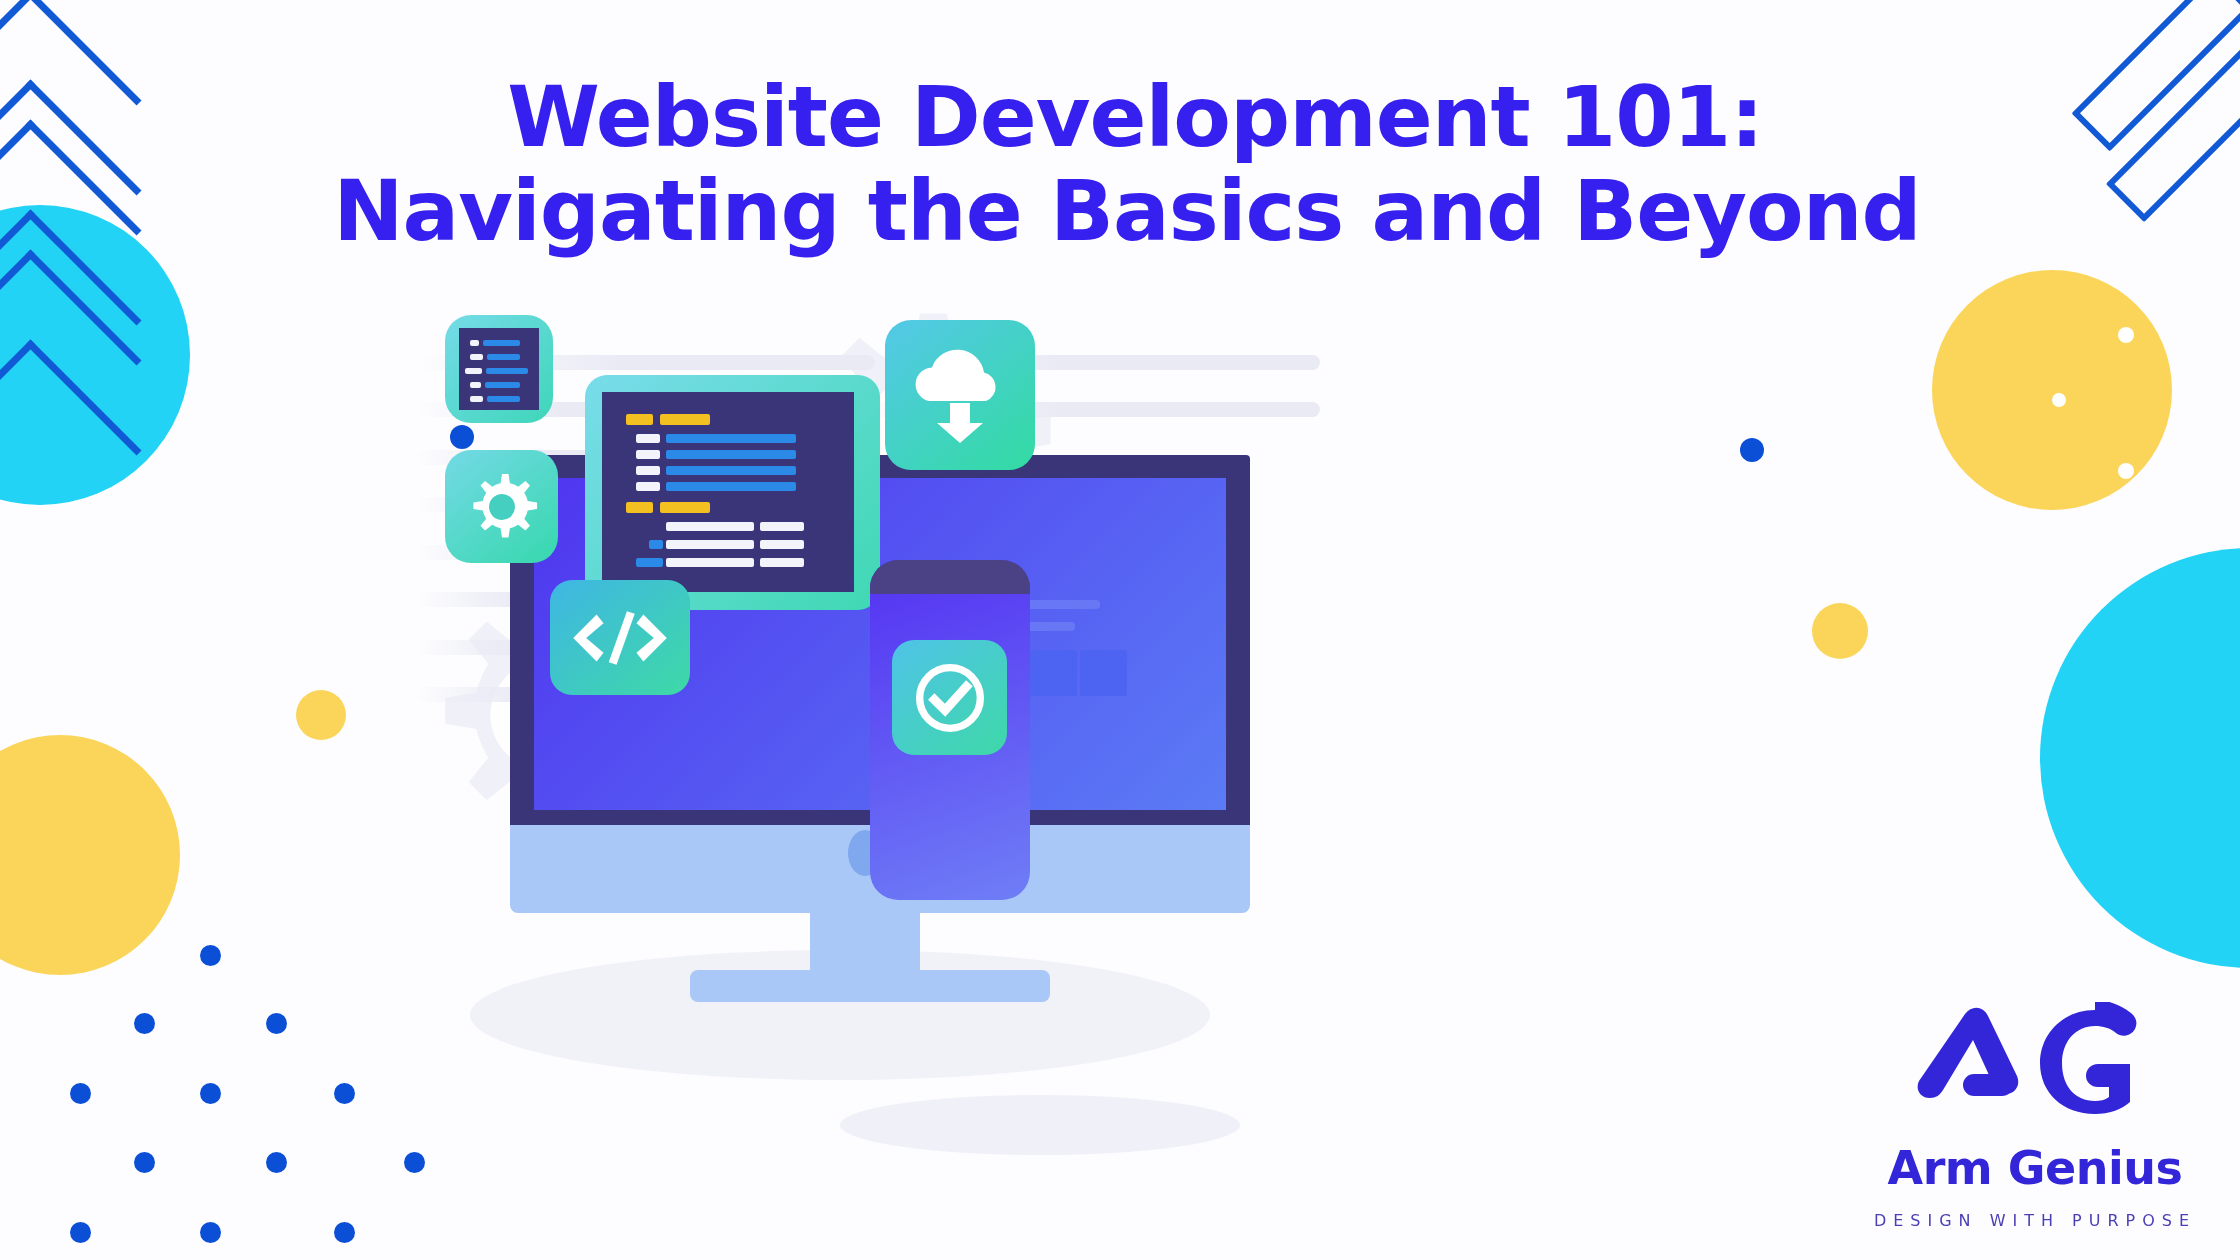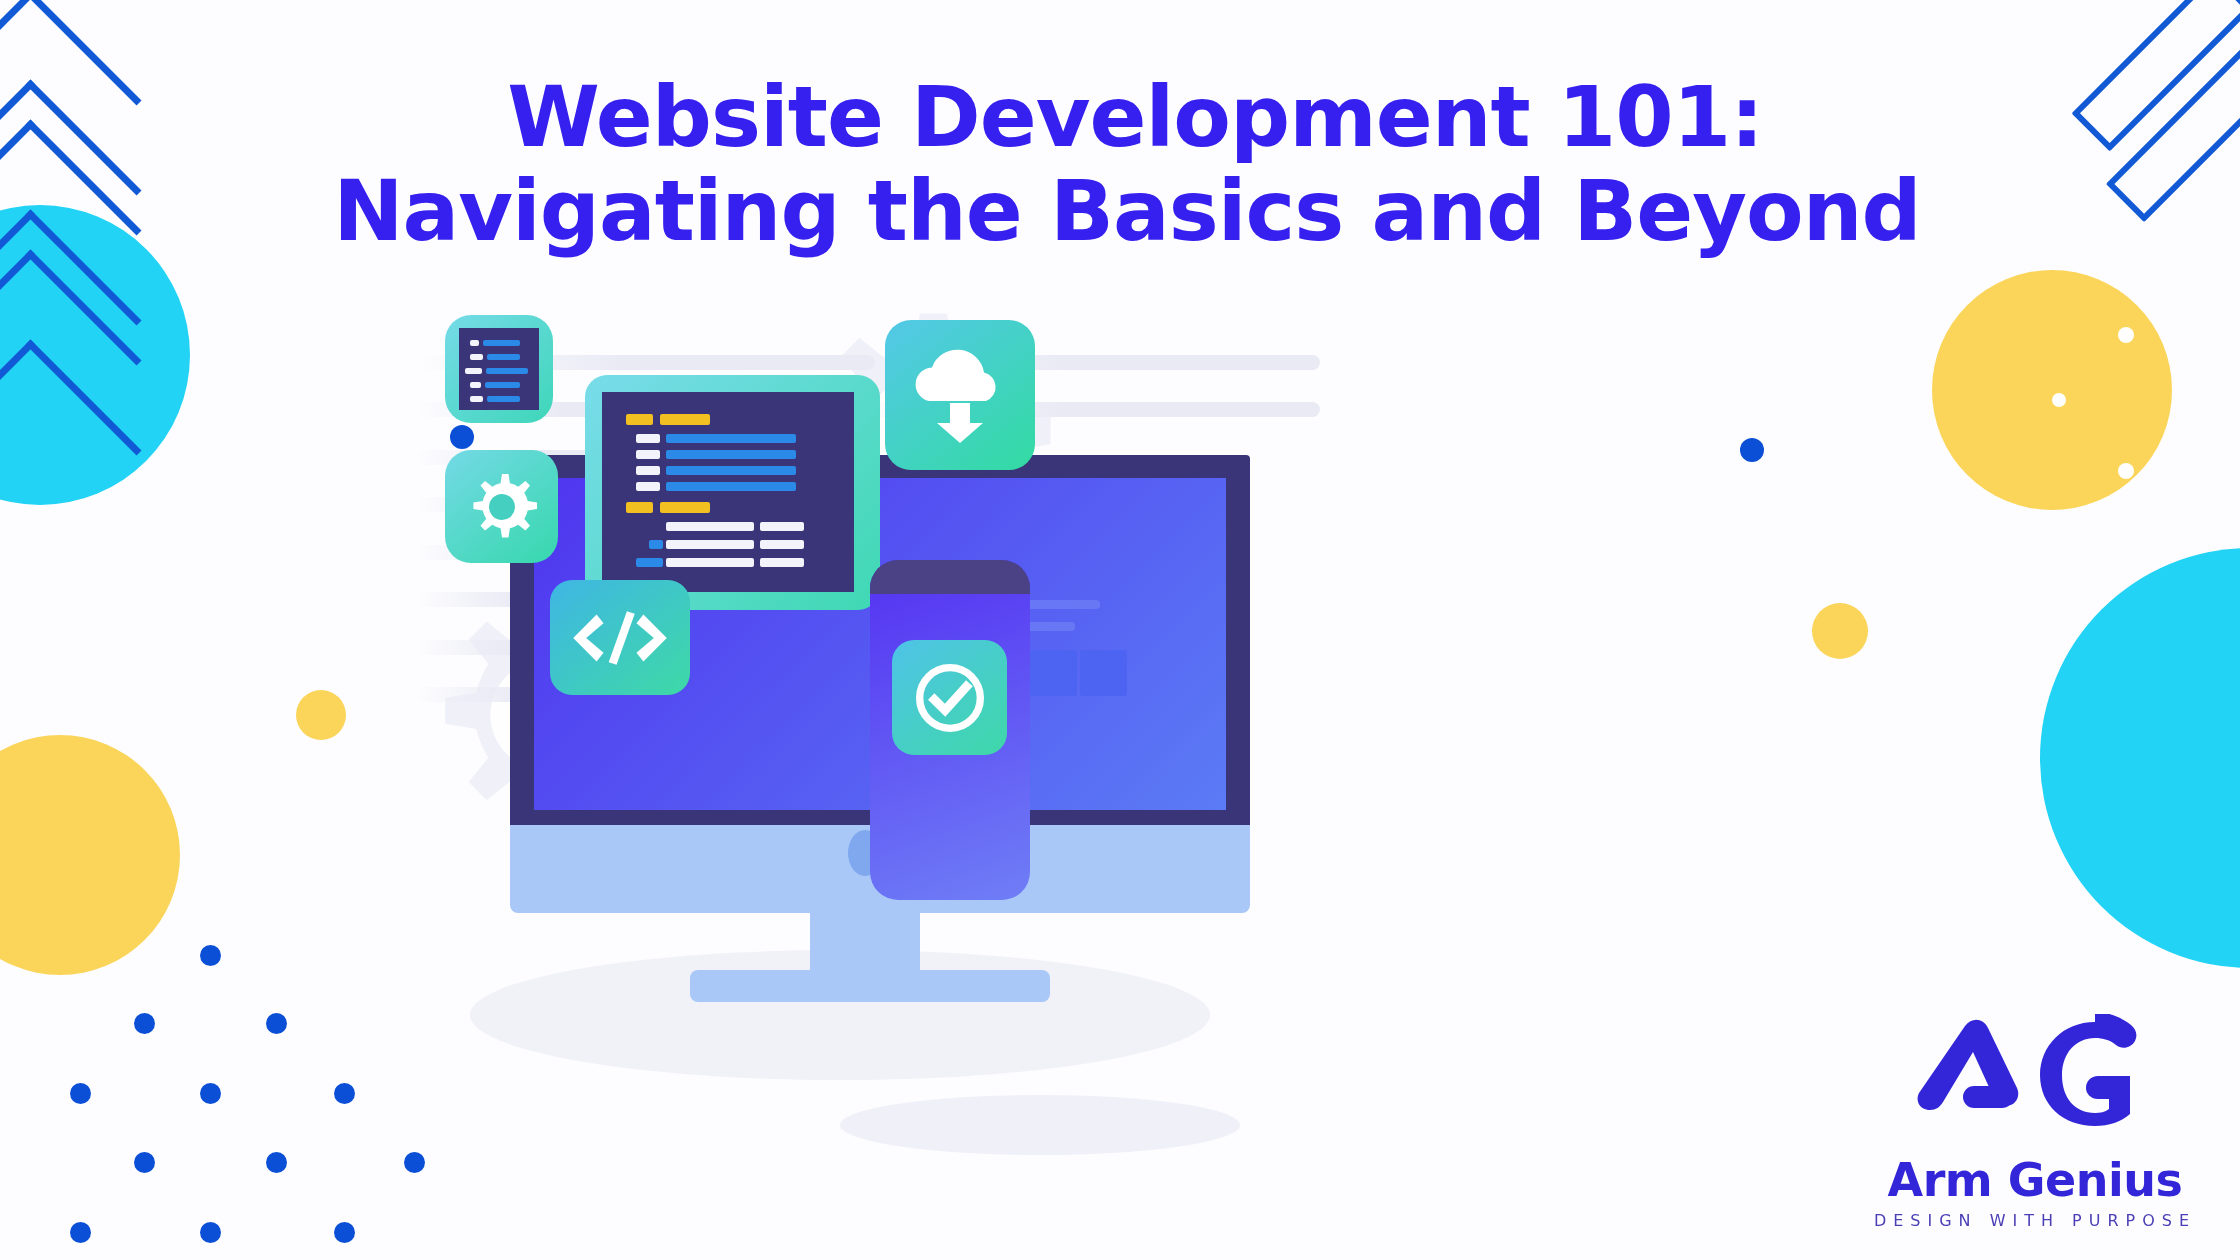--- a/index.html
+++ b/index.html
@@ -77,21 +77,21 @@
   .icon-card{position:absolute;border-radius:26px;}
   .cloud-card{background:linear-gradient(140deg,#54c8e8 0%,#32dba2 100%);}
   .gear-card{background:linear-gradient(140deg,#74d9e6 0%,#36d8ad 100%);}
   .bracket-card{background:linear-gradient(140deg,#3fb6e4 0%,#3ed9a6 100%);}
 
   
   #logo{position:absolute;right:40px;bottom:30px;width:330px;z-index:50;text-align:center;}
   #logo-mark{height:120px;display:block;margin:0 auto;}
   #logo-name{color:#3326d8;font-size:46px;font-weight:bold;letter-spacing:-.5px;
              font-family:"DejaVu Sans", sans-serif;margin-top:19px;}
-  #logo-tag{color:#4a3fb5;font-size:16px;letter-spacing:7px;margin-top:4px;
+  #logo-tag{color:#4a3fb5;font-size:16px;letter-spacing:7px;margin-top:16px;
             font-family:"DejaVu Sans", sans-serif;}
 </style>
 </head>
 <body>
 
 <div id="stage">
 
   <div class="deco circle" style="left:-110px;top:205px;width:300px;height:300px;background:#22d3f5;"></div>
 
   <div class="deco circle" style="left:2040px;top:548px;width:420px;height:420px;background:#22d3f5;"></div>

